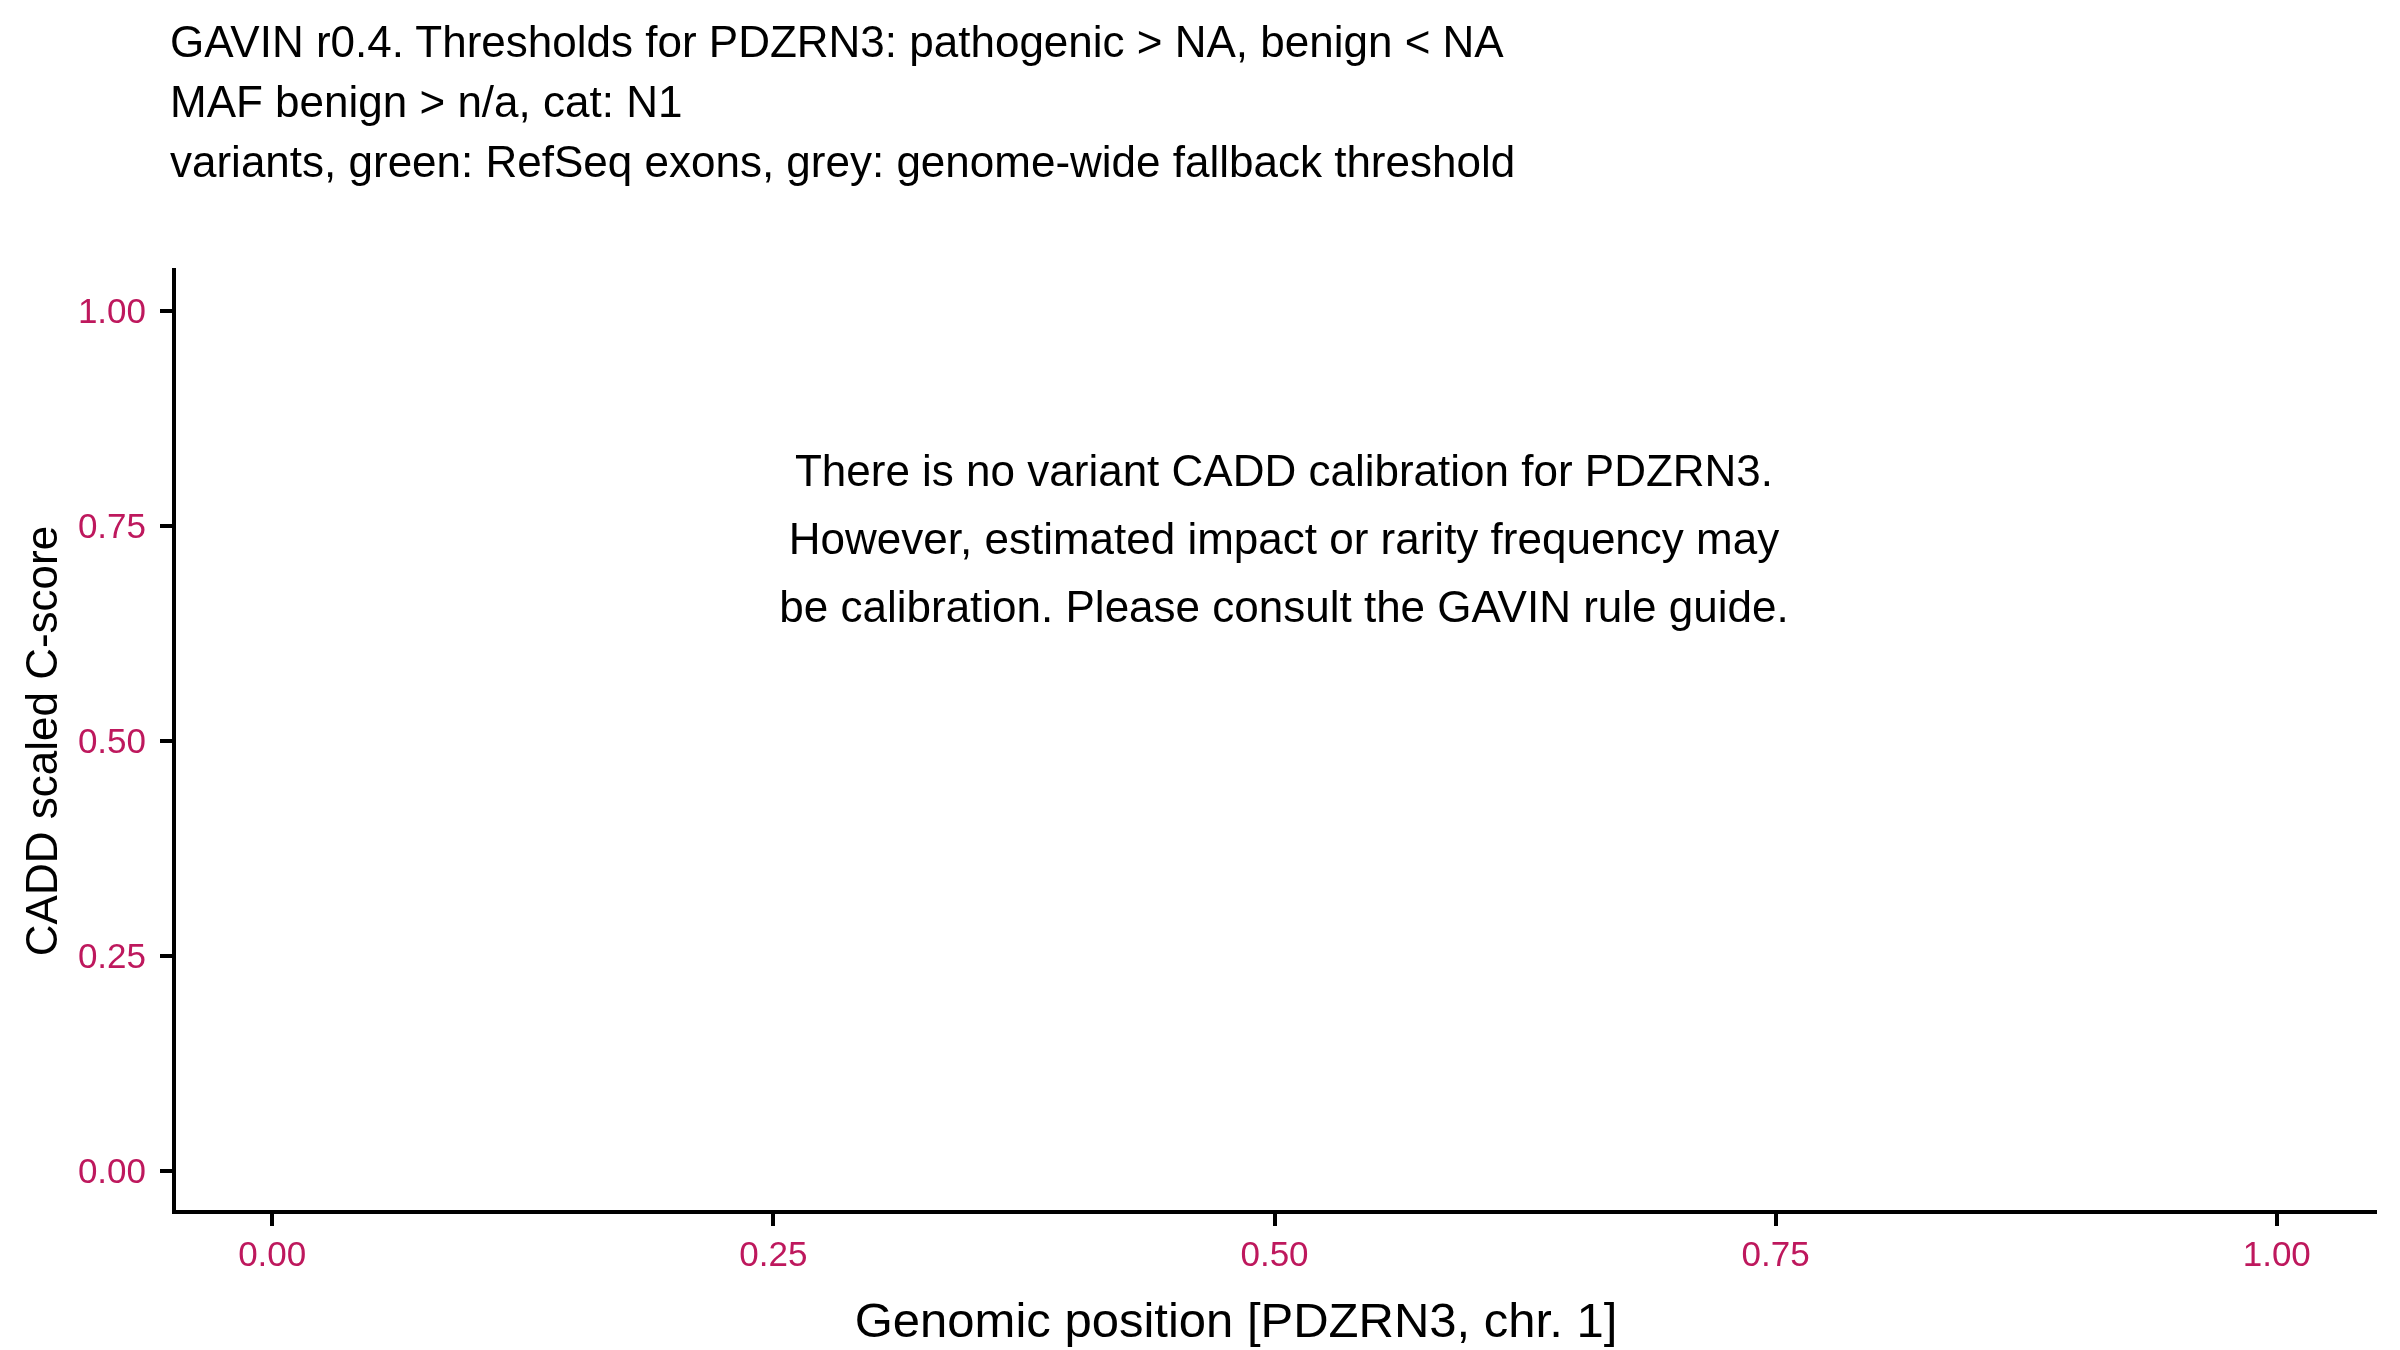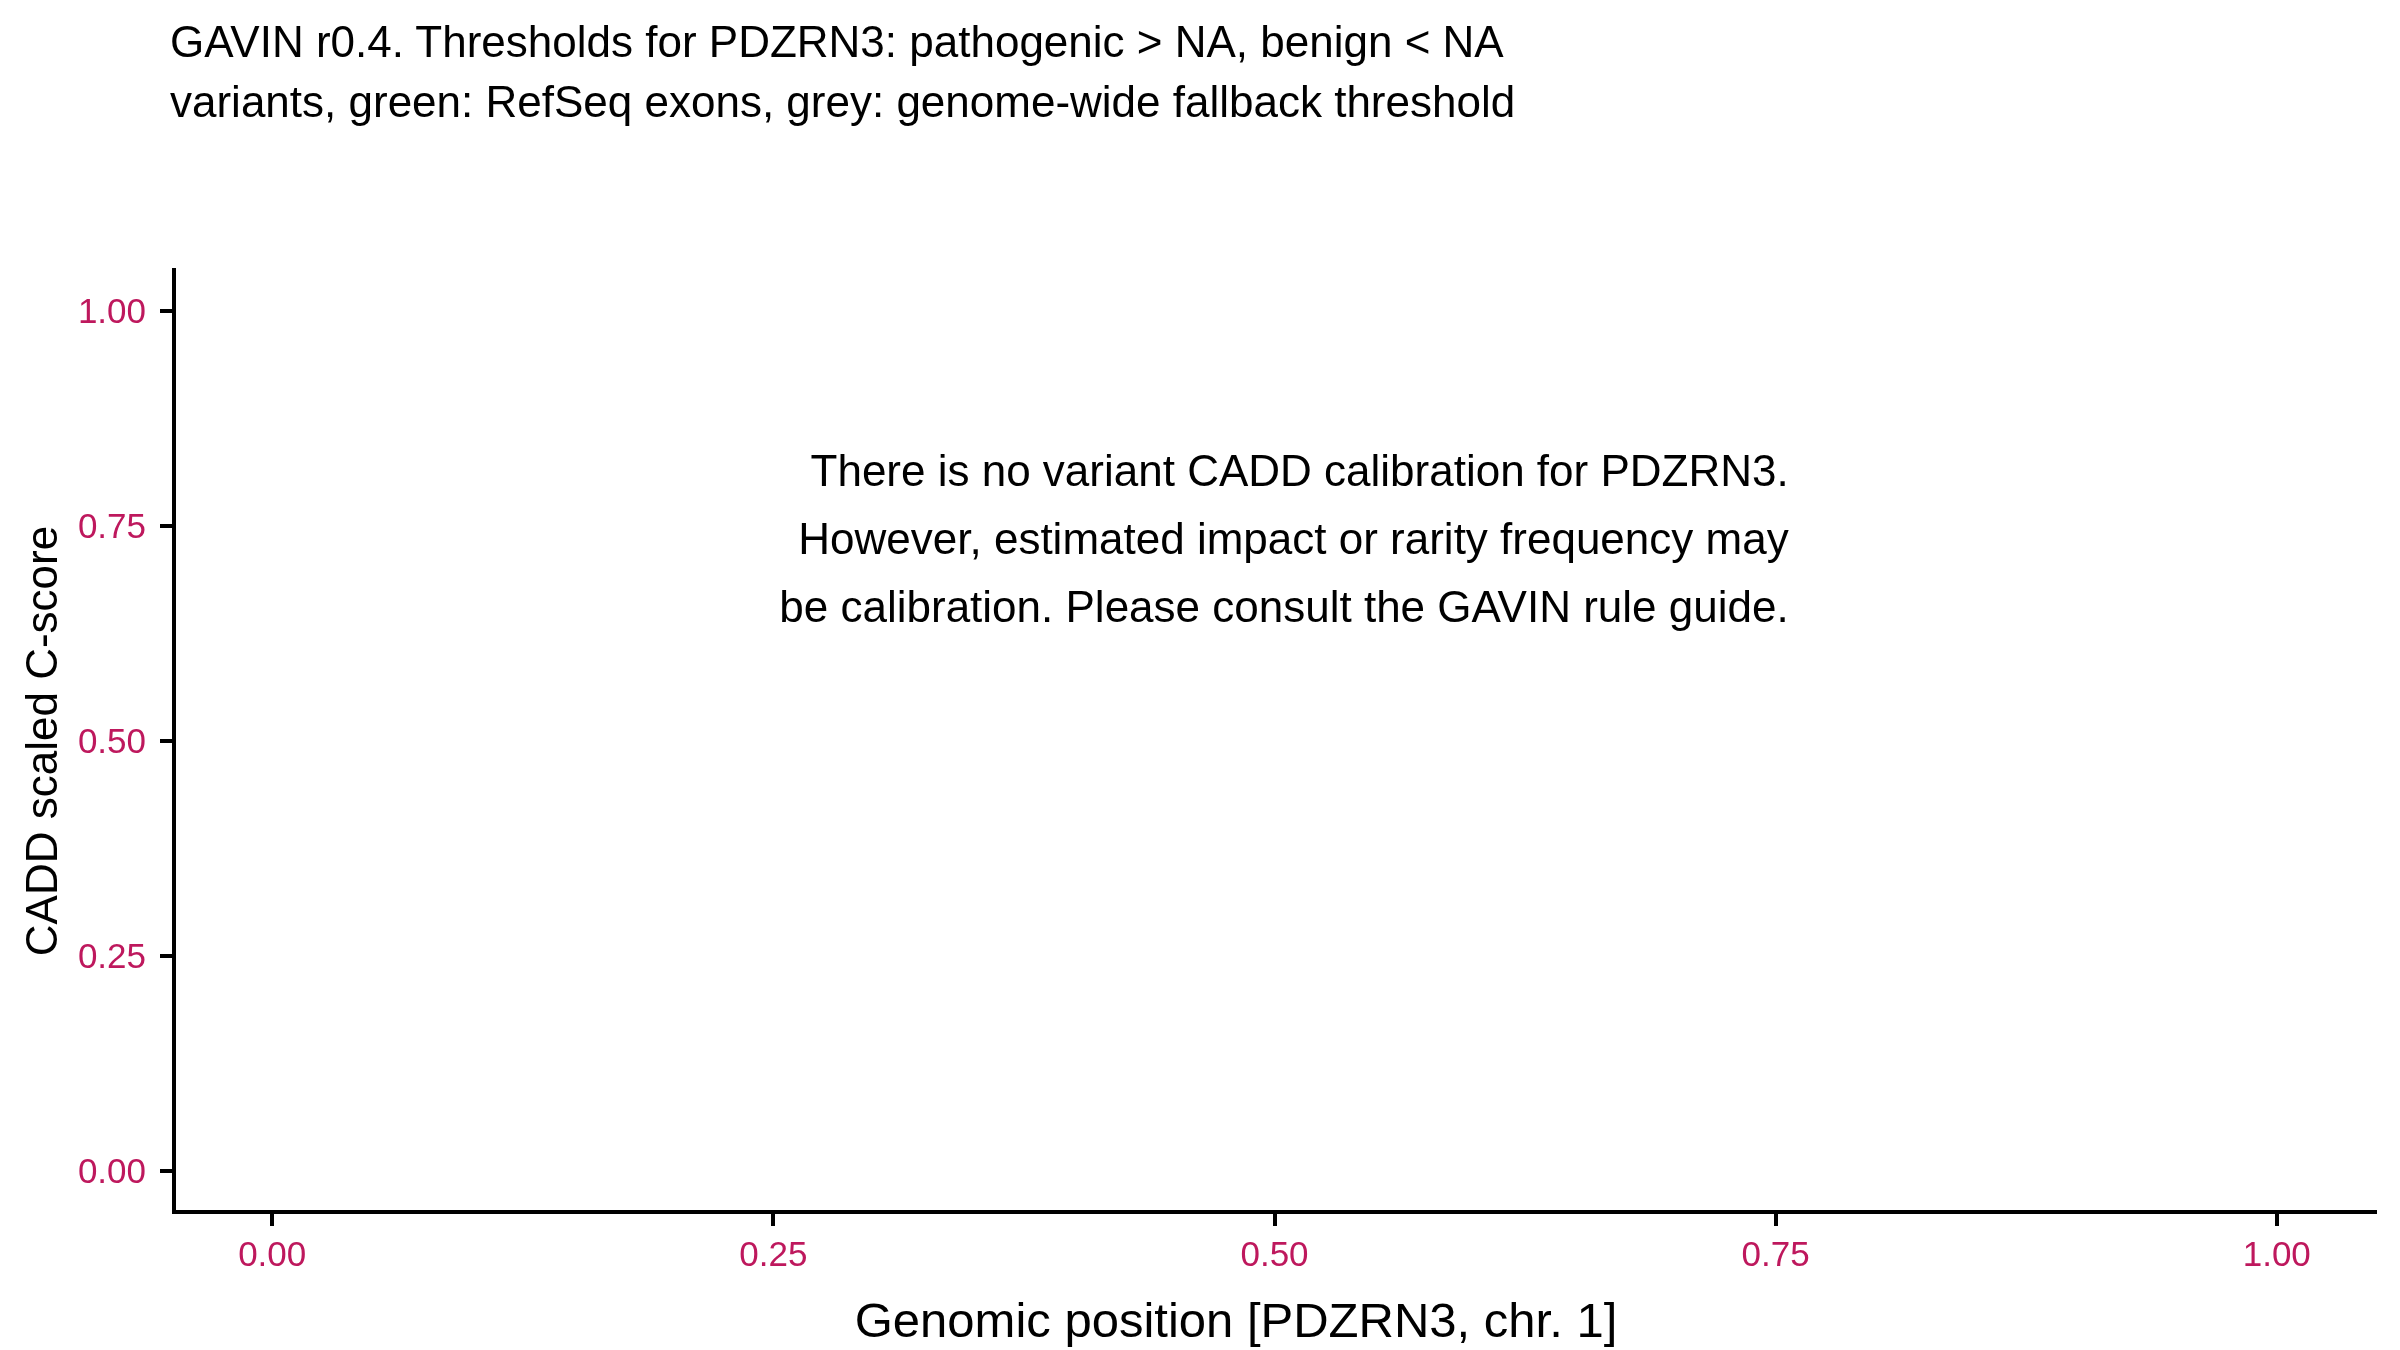--- a/index.html
+++ b/index.html
@@ -34,21 +34,21 @@
     box-sizing: border-box;
     border-left: 4px solid #000000;
     border-bottom: 4px solid #000000;
     background: #ffffff;
   }
   .annotation {
     position: absolute;
     left: 1284px;
     top: 437px;
     transform: translateX(-50%);
-    text-align: right;
+    text-align: center;
     font-size: 44px;
     line-height: 68px;
     color: #000000;
     white-space: nowrap;
   }
   .y-axis-title {
     position: absolute;
     left: 42px;
     top: 741px;
     transform: translate(-50%, -50%) rotate(-90deg);
@@ -112,20 +112,21 @@
     text-align: center;
   }
 </style>
 </head>
 <body>
 
 <div class="figure">
 
   <div class="chart-title">
     <div>GAVIN r0.4. Thresholds for PDZRN3: pathogenic &gt; NA, benign &lt; NA</div>
+    <div>MAF benign &gt; n/a, cat: N1</div>
     <div>variants, green: RefSeq exons, grey: genome-wide fallback threshold</div>
   </div>
 
   <div class="plot-panel"></div>
 
   <div class="y-tick-area">
       <div class="tick-mark y-tick-mark" style="top: 95.4545%;"></div>
       <div class="tick-label y-tick-label" style="top: 95.4545%;">0.00</div>
       <div class="tick-mark y-tick-mark" style="top: 72.7273%;"></div>
       <div class="tick-label y-tick-label" style="top: 72.7273%;">0.25</div>

